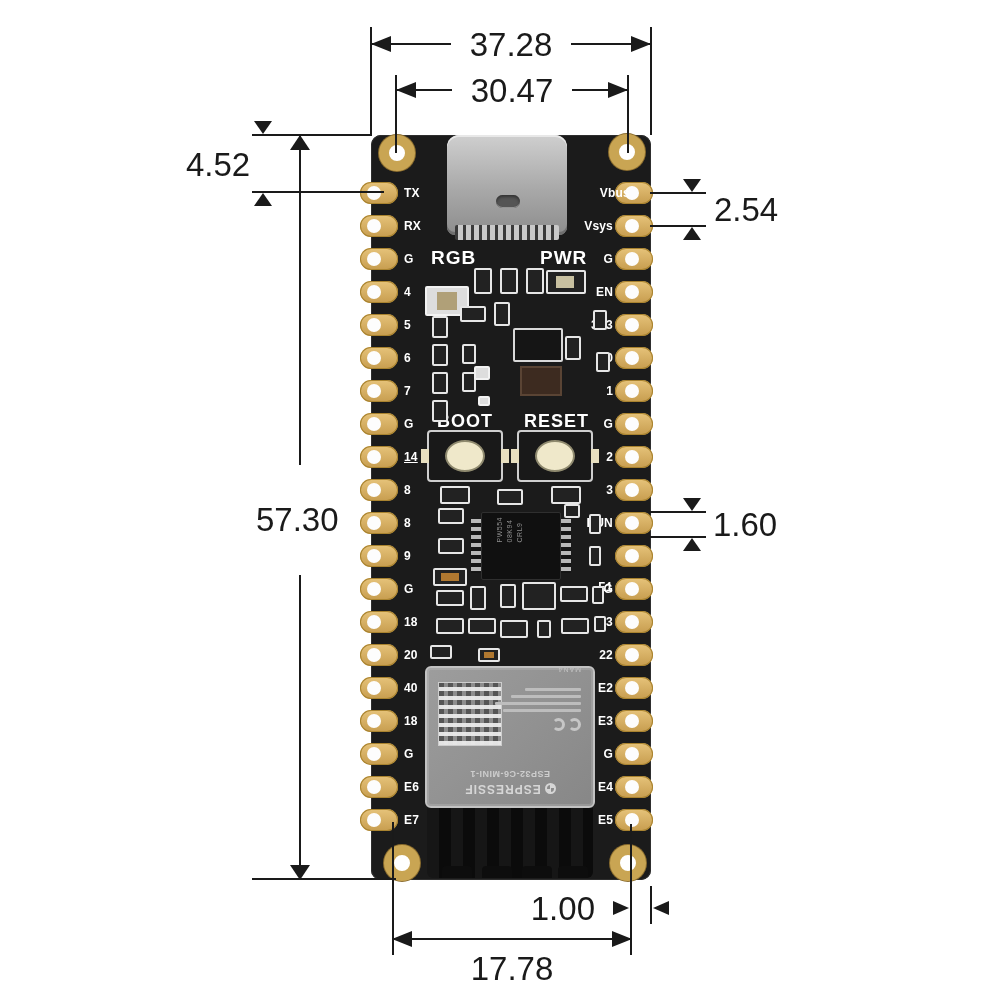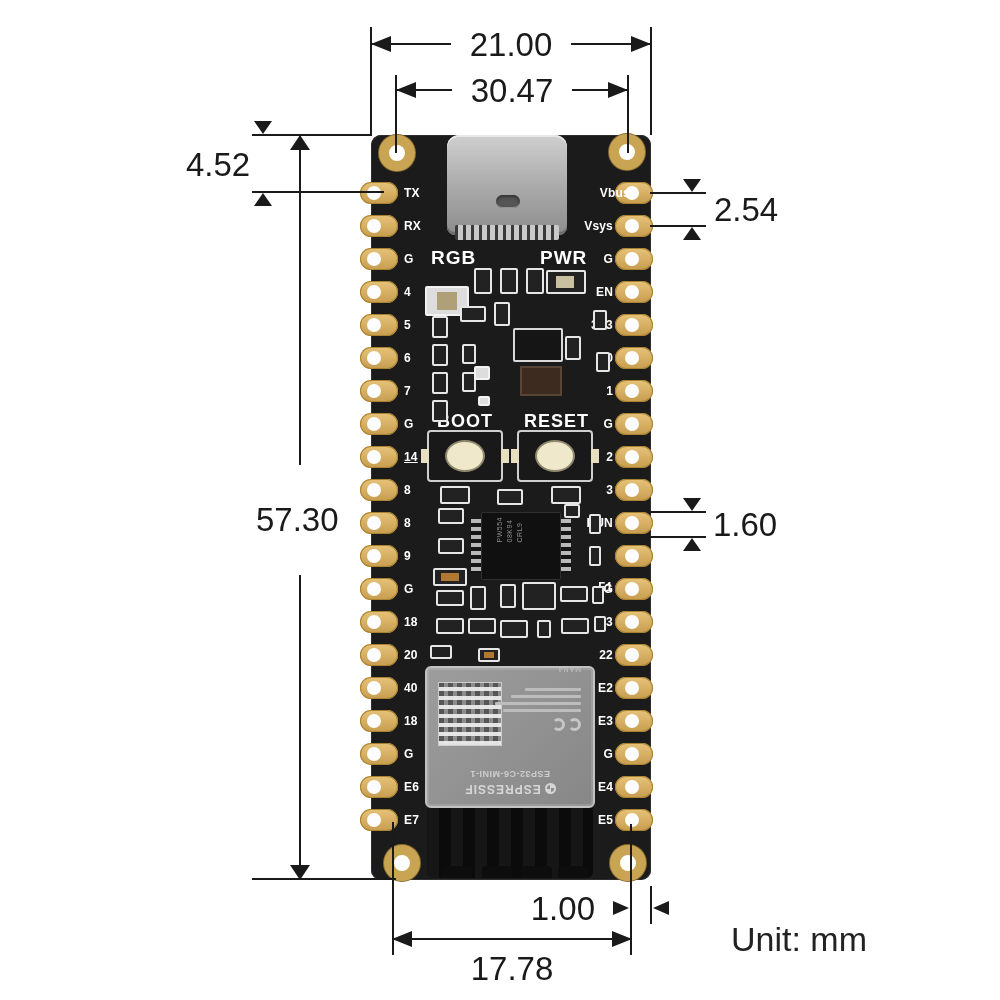--- a/index.html
+++ b/index.html
@@ -368,21 +368,21 @@
   <div class="ant-bump" style="left:558px;top:866px;"></div>
 
   <div class="dl" style="left:370px;top:27px;width:2px;height:108px;"></div>
   <div class="dl" style="left:650px;top:27px;width:2px;height:108px;"></div>
   <div class="dl" style="left:395px;top:75px;width:2px;height:78px;"></div>
   <div class="dl" style="left:627px;top:75px;width:2px;height:78px;"></div>
 
   <div class="dl" style="left:371px;top:43px;width:280px;height:2px;"></div>
   <div class="arr a-left" style="left:371px;top:36px;"></div>
   <div class="arr a-right" style="left:631px;top:36px;"></div>
-  <div class="dt ctr" style="left:451px;top:28px;">21.00</div>
+  <div class="dt ctr" style="left:451px;top:28px;">37.28</div>
 
   <div class="dl" style="left:396px;top:89px;width:232px;height:2px;"></div>
   <div class="arr a-left" style="left:396px;top:82px;"></div>
   <div class="arr a-right" style="left:608px;top:82px;"></div>
   <div class="dt ctr" style="left:452px;top:74px;">30.47</div>
 
   <div class="dl" style="left:252px;top:134px;width:120px;height:2px;"></div>
   <div class="dl" style="left:252px;top:191px;width:132px;height:2px;"></div>
   <div class="arr a-sdown" style="left:254px;top:121px;"></div>
   <div class="arr a-sup" style="left:254px;top:193px;"></div>
@@ -413,15 +413,14 @@
 
   <div class="dt" style="left:480px;top:892px;width:115px;text-align:right;">1.00</div>
   <div class="arr a-sright" style="left:613px;top:901px;"></div>
   <div class="arr a-sleft" style="left:653px;top:901px;"></div>
 
   <div class="dl" style="left:392px;top:938px;width:240px;height:2px;"></div>
   <div class="arr a-left" style="left:392px;top:931px;"></div>
   <div class="arr a-right" style="left:612px;top:931px;"></div>
   <div class="dt ctr" style="left:452px;top:952px;">17.78</div>
 
-  <div class="unit" style="left:731px;top:920px;">Unit: mm</div>
 
 </div>
 
 </body></html>

